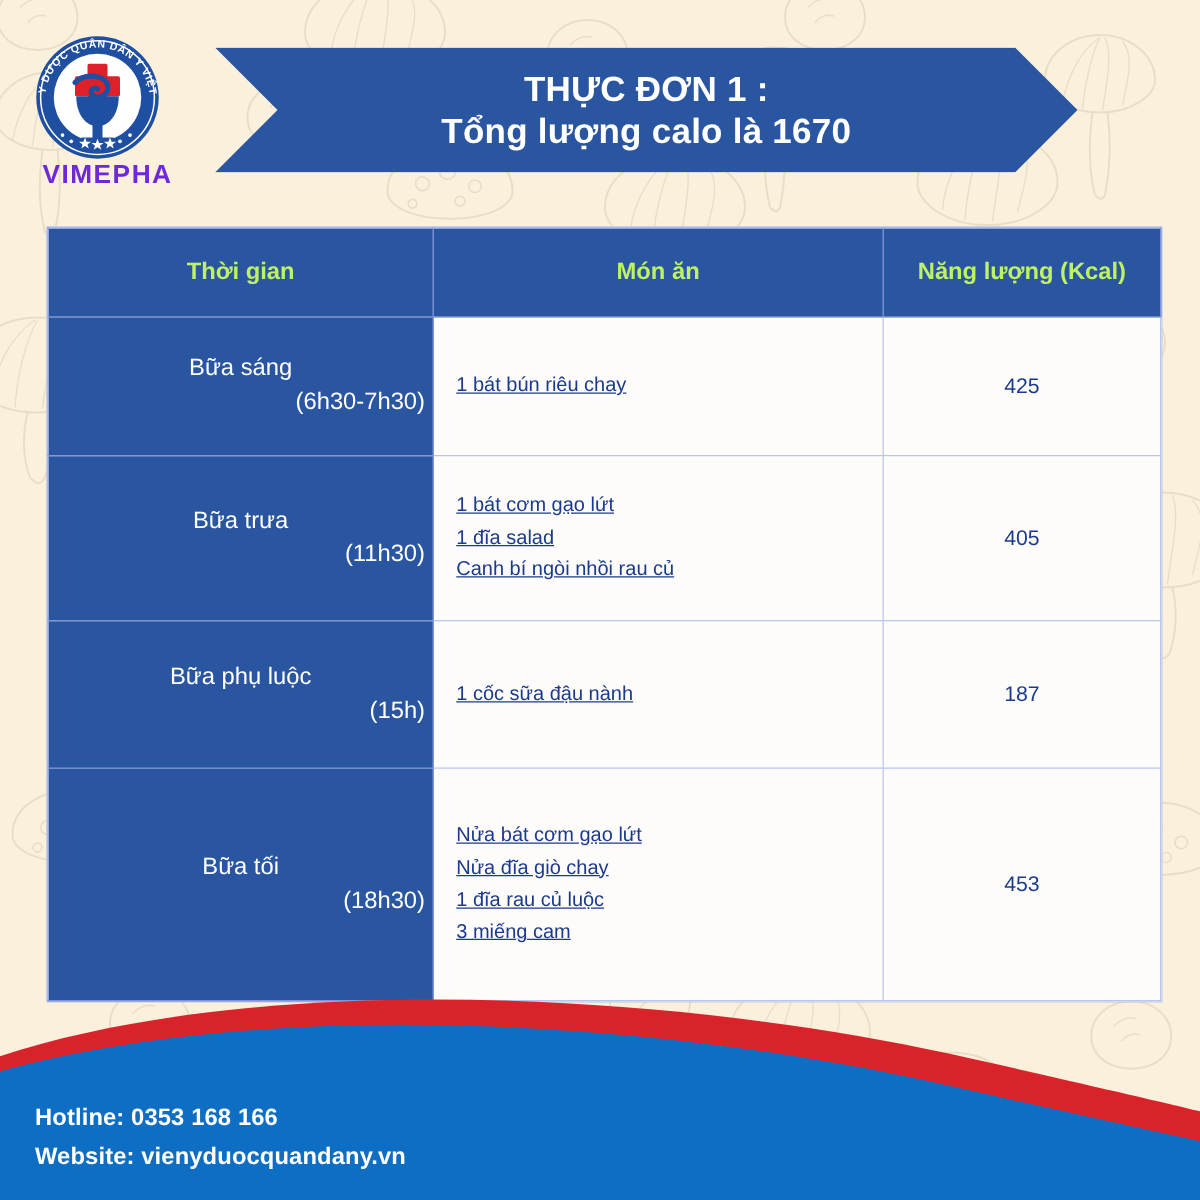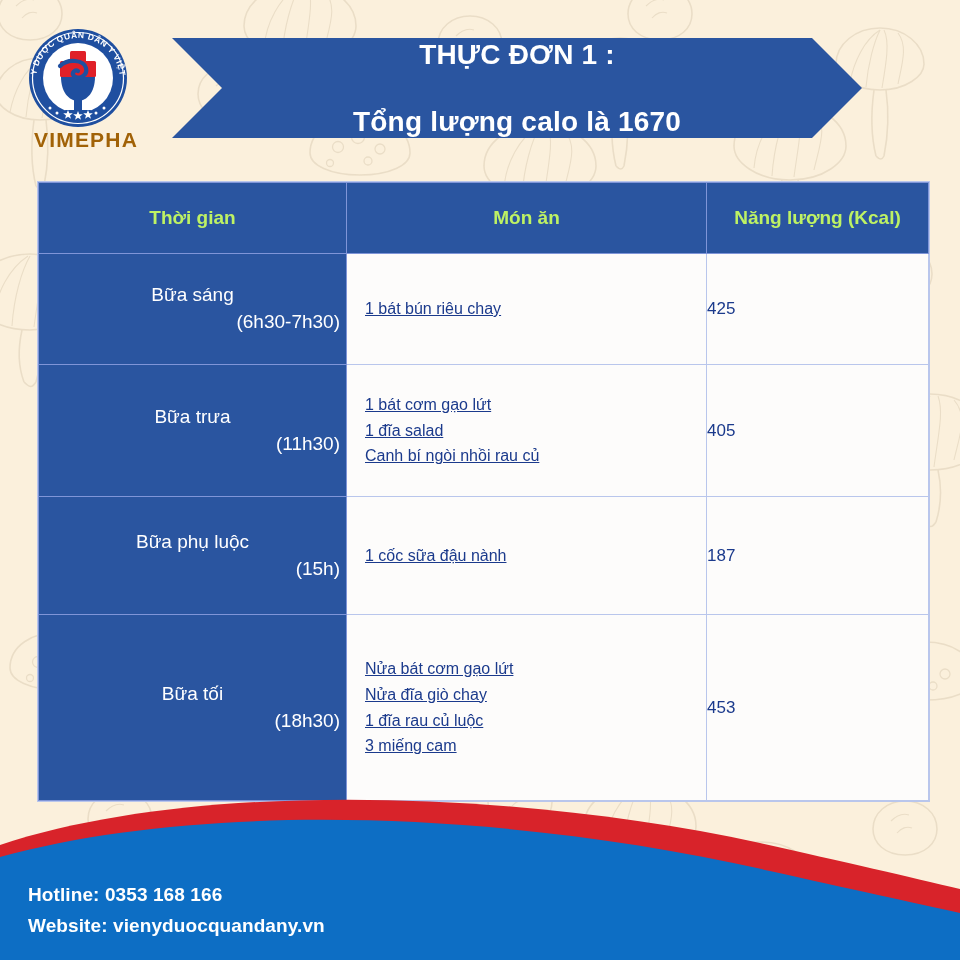--- a/index.html
+++ b/index.html
@@ -40,39 +40,39 @@
     z-index: 5;
     text-align: center;
   }
   .logo-mark { display: block; }
   .logo-word {
     display: block;
     margin-top: -2px;
     font-size: 21px;
     font-weight: bold;
     letter-spacing: 1.2px;
-    color: #a16207;
+    color: #6d28d9;
     font-family: "Liberation Sans", sans-serif;
   }
 
   
   .banner {
     position: absolute;
     left: 172px;
     top: 38px;
     width: 690px;
     height: 100px;
     background: #2a55a0;
     z-index: 4;
     -webkit-clip-path: polygon(0 0, 640px 0, 690px 50px, 640px 100px, 0 100px, 50px 50px);
     clip-path: polygon(0 0, 640px 0, 690px 50px, 640px 100px, 0 100px, 50px 50px);
     display: flex;
     flex-direction: column;
     align-items: center;
-    justify-content: space-between;
+    justify-content: center;
     color: #ffffff;
   }
   .banner-line1 {
     font-size: 28px;
     font-weight: bold;
     line-height: 1.18;
     letter-spacing: 0.2px;
   }
   .banner-line2 {
     font-size: 28px;
@@ -134,20 +134,21 @@
     padding: 10px 0 10px 18px;
     text-align: left;
     text-decoration: underline;
   }
   td.dish-cell .dish-line { display: block; white-space: nowrap; }
 
   td.kcal-cell {
     background: #fdfcfb;
     color: #1b3a8c;
     font-size: 17px;
+    text-align: center;
   }
 
   
   tr.r0 td { height: 90px; }
   tr.r1 td { height: 88px; }
   tr.r2 td { height: 111px; }
   tr.r3 td { height: 97px; }
   tr.r4 td { height: 165px; }
 
   

